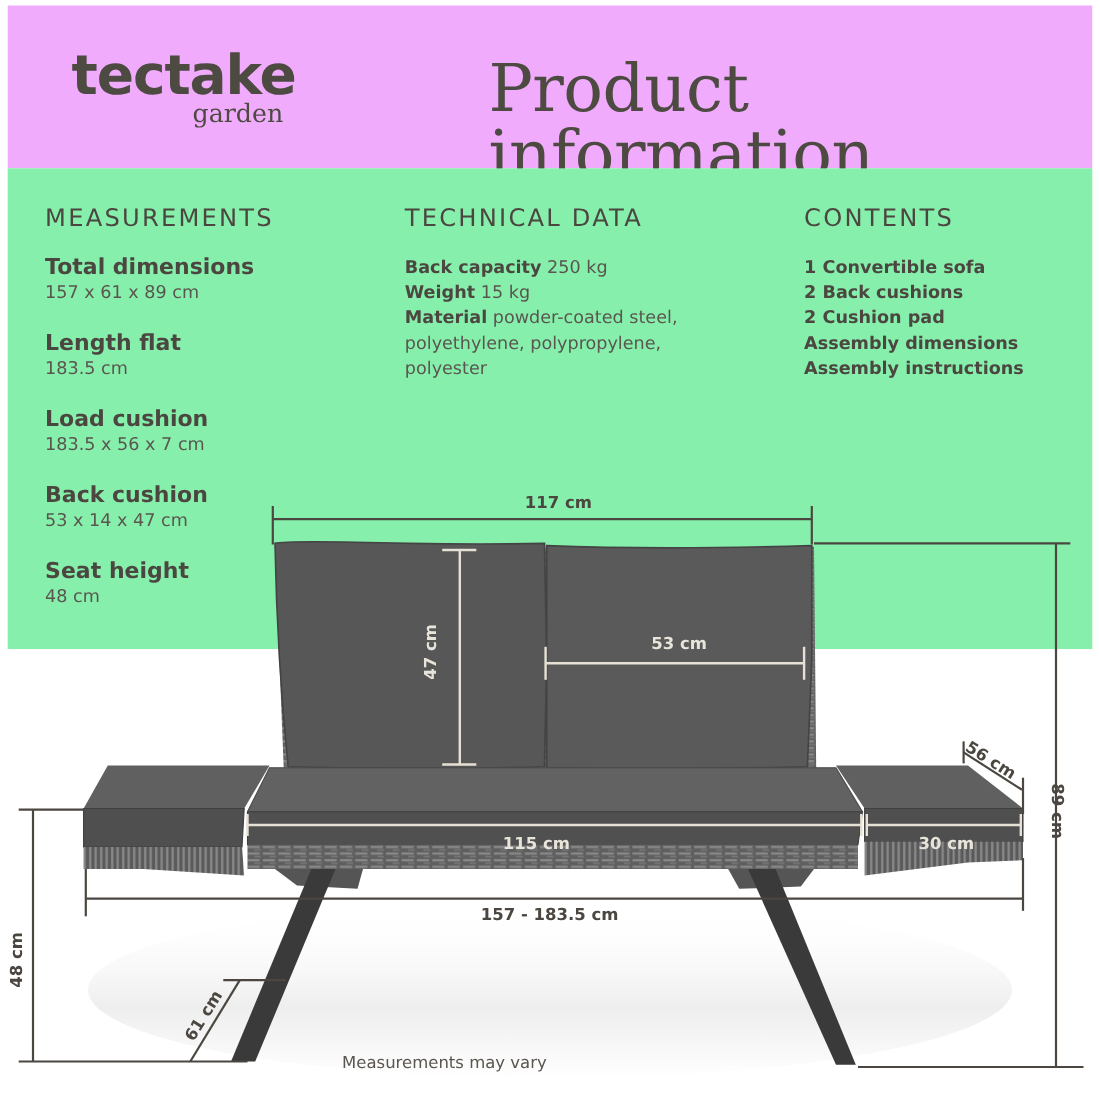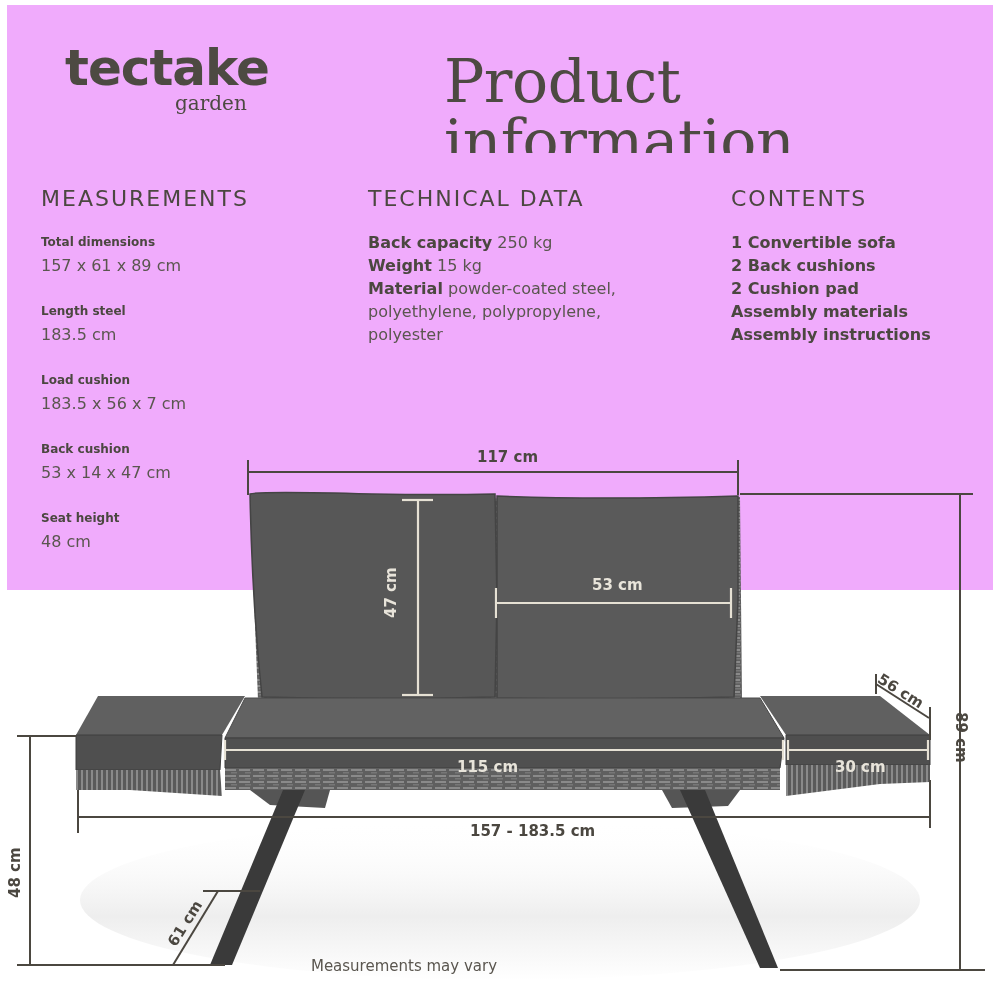--- a/index.html
+++ b/index.html
@@ -13,41 +13,41 @@
       position: absolute; left: 7px; top: 5px; width: 986px; height: 148px;
       background: #f0abfc;
     }
     .logo-main {
       position: absolute; left: 58px; top: 38px;
       font-family: "DejaVu Sans", sans-serif; font-weight: bold;
       font-size: 50px; letter-spacing: -1px; color: #4d4a42; line-height: 1;
     }
     .logo-sub {
       position: absolute; left: 168px; top: 88px;
-      font-family: "DejaVu Serif", serif; font-size: 20px; color: #4d4a42; line-height: 1;
+      font-family: "DejaVu Serif", serif; font-size: 23px; color: #4d4a42; line-height: 1;
     }
     .title {
       position: absolute; left: 437px; top: 46px;
       font-family: "DejaVu Serif", serif; font-size: 60px; color: #4d4a42; line-height: 1;
       letter-spacing: -0.5px;
     }
     .info {
       position: absolute; left: 7px; top: 153px; width: 986px; height: 437px;
-      background: #f0abfc;
+      background: #86efac;
     }
     .col { position: absolute; top: 33px; }
     .col h2 {
       margin: 0 0 20px 0; font-weight: normal; font-size: 22px; letter-spacing: 2px;
       color: #4b4740; font-family: "DejaVu Sans", sans-serif;
     }
     .col.meas { left: 34px; }
     .col.tech { left: 361px; }
     .col.cont { left: 724px; }
     .mgroup { margin-bottom: 23px; }
-    .mlabel { font-weight: bold; font-size: 12px; line-height: 23px; color: #4b4740; }
+    .mlabel { font-weight: bold; font-size: 20px; line-height: 23px; color: #4b4740; }
     .mvalue { font-size: 16px; line-height: 23px; color: #5a564f; }
     .tline { font-size: 16px; line-height: 23px; color: #5a564f; width: 300px; }
     .tline b { color: #4b4740; }
     .citem { font-weight: bold; font-size: 16px; line-height: 23px; color: #4b4740; }
 
     
     .drawing { position: absolute; left: 0; top: 0; width: 1000px; height: 784px; }
     .dim-label {
       position: absolute; font-size: 15px; font-weight: bold; color: #4b4740; white-space: nowrap;
     }
@@ -67,21 +67,21 @@
 </div>
 
 <div class="info">
   <div class="col meas">
     <h2>MEASUREMENTS</h2>
     <div class="mgroup">
       <div class="mlabel">Total dimensions</div>
       <div class="mvalue">157 x 61 x 89 cm</div>
     </div>
     <div class="mgroup">
-      <div class="mlabel">Length steel</div>
+      <div class="mlabel">Length flat</div>
       <div class="mvalue">183.5 cm</div>
     </div>
     <div class="mgroup">
       <div class="mlabel">Load cushion</div>
       <div class="mvalue">183.5 x 56 x 7 cm</div>
     </div>
     <div class="mgroup">
       <div class="mlabel">Back cushion</div>
       <div class="mvalue">53 x 14 x 47 cm</div>
     </div>
@@ -105,21 +105,21 @@
       <b>Material</b>
       <span>powder-coated steel, polyethylene, polypropylene, polyester</span>
     </div>
   </div>
 
   <div class="col cont">
     <h2>CONTENTS</h2>
     <div class="citem">1 Convertible sofa</div>
     <div class="citem">2 Back cushions</div>
     <div class="citem">2 Cushion pad</div>
-    <div class="citem">Assembly materials</div>
+    <div class="citem">Assembly dimensions</div>
     <div class="citem">Assembly instructions</div>
   </div>
 </div>
 
 <div class="drawing">
   <svg width="1000" height="1000" viewBox="0 0 1000 1000" style="position:absolute;left:0;top:0">
     <defs>
       <linearGradient id="shadow" x1="0" y1="0" x2="0" y2="1">
         <stop offset="0" stop-color="#ffffff" stop-opacity="0"></stop>
         <stop offset="0.6" stop-color="#ececec" stop-opacity="1"></stop>
@@ -209,19 +209,19 @@
       <line x1="928" y1="740" x2="928" y2="760"></line>
     </g>
   </svg>
 
   <div class="dim-label" style="left:477px; top:448px;">117 cm</div>
   <div class="dim-label light" style="left:382px; top:618px; transform:rotate(-90deg); transform-origin:left top;">47 cm</div>
   <div class="dim-label light" style="left:592px; top:576px;">53 cm</div>
   <div class="dim-label light" style="left:457px; top:758px;">115 cm</div>
   <div class="dim-label light" style="left:835px; top:758px;">30 cm</div>
   <div class="dim-label" style="left:884px; top:670px; transform:rotate(32deg); transform-origin:left top;">56 cm</div>
-  <div class="dim-label" style="left:470px; top:822px;">157 - 183.5 cm</div>
+  <div class="dim-label" style="left:437px; top:822px;">157 - 183.5 cm</div>
   <div class="dim-label" style="left:970px; top:712px; transform:rotate(90deg); transform-origin:left top;">89 cm</div>
   <div class="dim-label" style="left:6px; top:898px; transform:rotate(-90deg); transform-origin:left top;">48 cm</div>
   <div class="dim-label" style="left:164px; top:940px; transform:rotate(-58deg); transform-origin:left top;">61 cm</div>
 </div>
 
 <div class="caption">Measurements may vary</div>
 
 </body></html>

